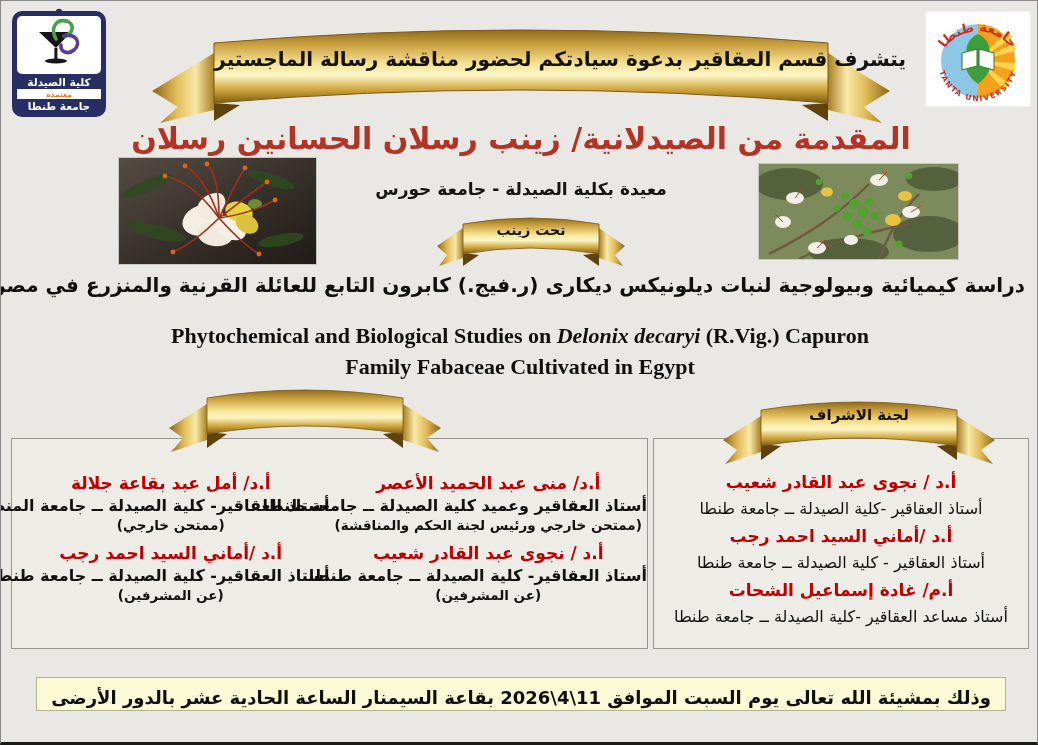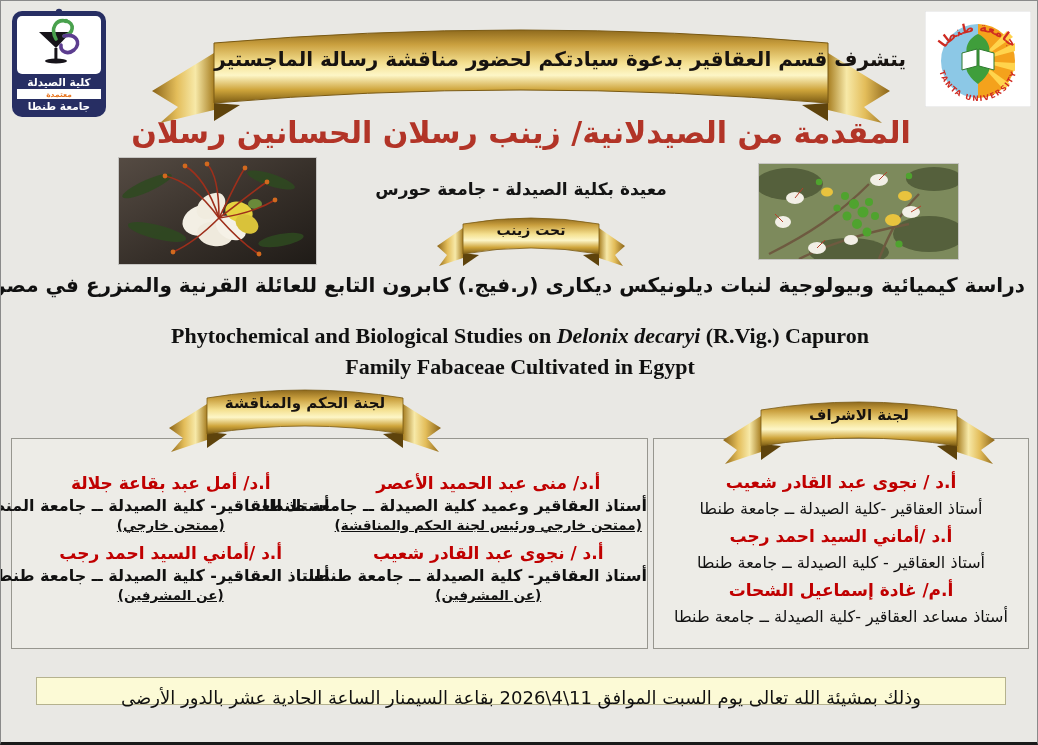--- a/index.html
+++ b/index.html
@@ -28,21 +28,21 @@
   #top-ribbon{left:135px;top:12px;width:770px;height:112px;z-index:4;}
   #top-ribbon .ribbon-label{top:34px;font-size:20px;text-align:right;}
   #under-ribbon{left:428px;top:209px;width:204px;height:62px;z-index:4;}
   #under-ribbon .ribbon-label{top:12px;font-size:14px;}
   #judging-ribbon{left:158px;top:379px;width:292px;height:80px;z-index:5;}
   #judging-ribbon .ribbon-label{top:14px;font-size:15px;}
   #supervision-ribbon{left:712px;top:391px;width:292px;height:80px;z-index:5;}
   #supervision-ribbon .ribbon-label{top:14px;font-size:15px;}
 
   
-  #presented-line{left:100px;top:114px;width:840px;font-size:30px;font-weight:bold;
+  #presented-line{left:100px;top:120px;width:840px;font-size:30px;font-weight:bold;
     color:var(--calligraphy-red,#b23427);}
   #presenter-title{left:280px;top:178px;width:480px;font-size:17px;font-weight:bold;color:#141414;}
 
   
   .photo{box-shadow:0 0 0 1px rgba(0,0,0,.15);}
   #flower-left{left:118px;top:157px;width:197px;height:106px;}
   #flower-right{left:758px;top:163px;width:199px;height:95px;}
   .photo svg{display:block;width:100%;height:100%;}
 
   
@@ -54,29 +54,29 @@
 
   
   .cbox{background:var(--box-bg,#edece7);border:1px solid #97968f;z-index:1;box-sizing:border-box;}
   #judging-box{left:10px;top:437px;width:637px;height:211px;padding-top:32px;}
   #supervision-box{left:652px;top:437px;width:376px;height:211px;padding-top:30px;}
   .cols{display:flex;direction:rtl;}
   .col{width:50%;}
   .member{margin-bottom:5px;text-align:center;direction:rtl;}
   .m-name{color:var(--name-red,#c00000);font-size:17px;font-weight:bold;line-height:25px;white-space:nowrap;}
   .m-aff{font-size:16px;font-weight:bold;line-height:19px;color:#111;white-space:nowrap;}
-  .m-role{font-size:13.5px;font-weight:bold;line-height:21px;color:#111;text-decoration:underline;}
+  .m-role{font-size:13.5px;font-weight:bold;line-height:21px;color:#111;}
   .s-member{text-align:center;direction:rtl;margin-bottom:2px;}
   .s-name{color:var(--name-red,#c00000);font-size:17px;font-weight:bold;line-height:27px;white-space:nowrap;}
   .s-aff{font-size:16px;font-weight:normal;line-height:25px;color:#111;white-space:nowrap;}
 
   
-  #footer-banner{left:35px;top:676px;width:970px;height:28px;
+  #footer-banner{left:35px;top:676px;width:970px;height:34px;
     background:var(--footer-bg,#fcfad6);border:1px solid #b5b28e;box-sizing:border-box;
-    font-size:18px;font-weight:normal;color:#101010;line-height:39px;text-align:center;white-space:nowrap;}
+    font-size:18px;font-weight:bold;color:#101010;line-height:39px;text-align:center;white-space:nowrap;}
 
   
   #pharmacy-logo{left:10px;top:7px;width:96px;height:110px;}
   #university-logo{left:924px;top:10px;width:106px;height:96px;}
   .logo svg{display:block;width:100%;height:100%;}
 </style>
 </head>
 <body>
 
 <svg width="0" height="0" style="position:absolute" aria-hidden="true">
@@ -285,21 +285,20 @@
   <div class="abs title-en" id="title-en-2">Family Fabaceae Cultivated in Egypt</div>
 
   <div class="abs ribbon" id="judging-ribbon">
     <svg viewBox="0 0 292 80" preserveAspectRatio="none">
       <path d="M48,24 L10,48 L24,58 L12,72 L48,60 Z" fill="url(#goldTailL)"></path>
       <path d="M244,24 L282,48 L268,58 L280,72 L244,60 Z" fill="url(#goldTailR)"></path>
       <path d="M48,52 L48,68 L68,54 Z" fill="#5e430c"></path>
       <path d="M244,52 L244,68 L224,54 Z" fill="#5e430c"></path>
       <path d="M48,18 Q146,2 244,18 L244,54 Q146,38 48,54 Z" fill="url(#goldBand)" stroke="#7a5a14" stroke-width="0.8"></path>
     </svg>
-    <div class="ribbon-label ar">لجنة الحكم والمناقشة</div>
   </div>
 
   <div class="abs ribbon" id="supervision-ribbon">
     <svg viewBox="0 0 292 80" preserveAspectRatio="none">
       <path d="M48,24 L10,48 L24,58 L12,72 L48,60 Z" fill="url(#goldTailL)"></path>
       <path d="M244,24 L282,48 L268,58 L280,72 L244,60 Z" fill="url(#goldTailR)"></path>
       <path d="M48,52 L48,68 L68,54 Z" fill="#5e430c"></path>
       <path d="M244,52 L244,68 L224,54 Z" fill="#5e430c"></path>
       <path d="M48,18 Q146,2 244,18 L244,54 Q146,38 48,54 Z" fill="url(#goldBand)" stroke="#7a5a14" stroke-width="0.8"></path>
     </svg>

